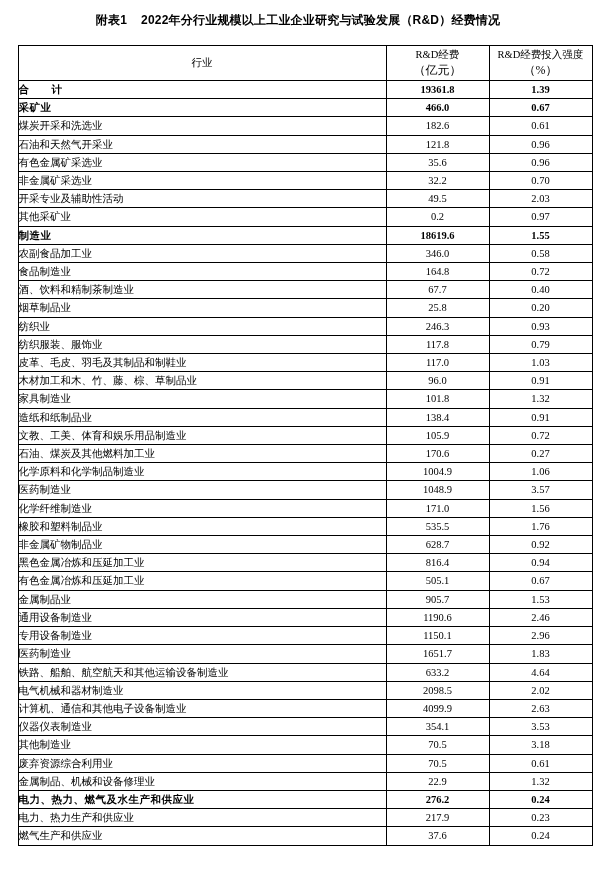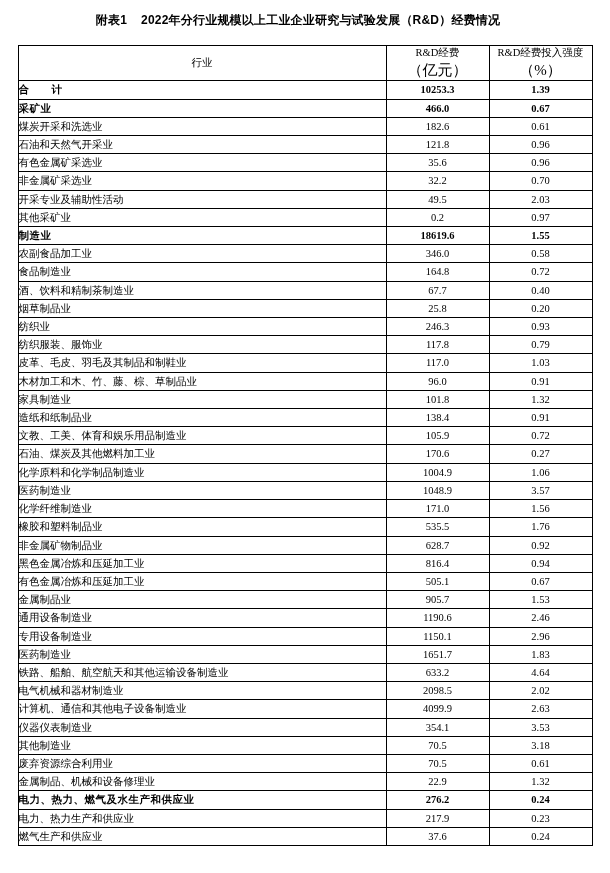--- a/index.html
+++ b/index.html
@@ -52,21 +52,21 @@
   thead th {
     font-weight: normal;
     text-align: center;
     font-size: 10.5px;
     line-height: 1.35;
     padding: 4px 2px;
     height: 34px;
   }
   thead th .sub {
     display: block;
-    font-size: 15px;
+    font-size: 12px;
   }
   tbody td {
     height: 17.2px;
     line-height: 17.2px;
     font-size: 10.5px;
   }
   td.name {
     text-align: left;
     border-left: 1px solid #000;
     border-right: 1px solid #000;
@@ -115,21 +115,21 @@
         </th>
         <th>
           <span>R&amp;D经费投入强度</span>
           <span class="sub">（%）</span>
         </th>
       </tr>
     </thead>
     <tbody id="tbody">
         <tr class="first">
           <td class="name lvl0 bold spaced">合　计</td>
-          <td class="num bold">10253.3</td>
+          <td class="num bold">19361.8</td>
           <td class="num bold">1.39</td>
         </tr>
         <tr>
           <td class="name lvl0 bold">采矿业</td>
           <td class="num bold">466.0</td>
           <td class="num bold">0.67</td>
         </tr>
         <tr>
           <td class="name lvl1">煤炭开采和洗选业</td>
           <td class="num">182.6</td>

